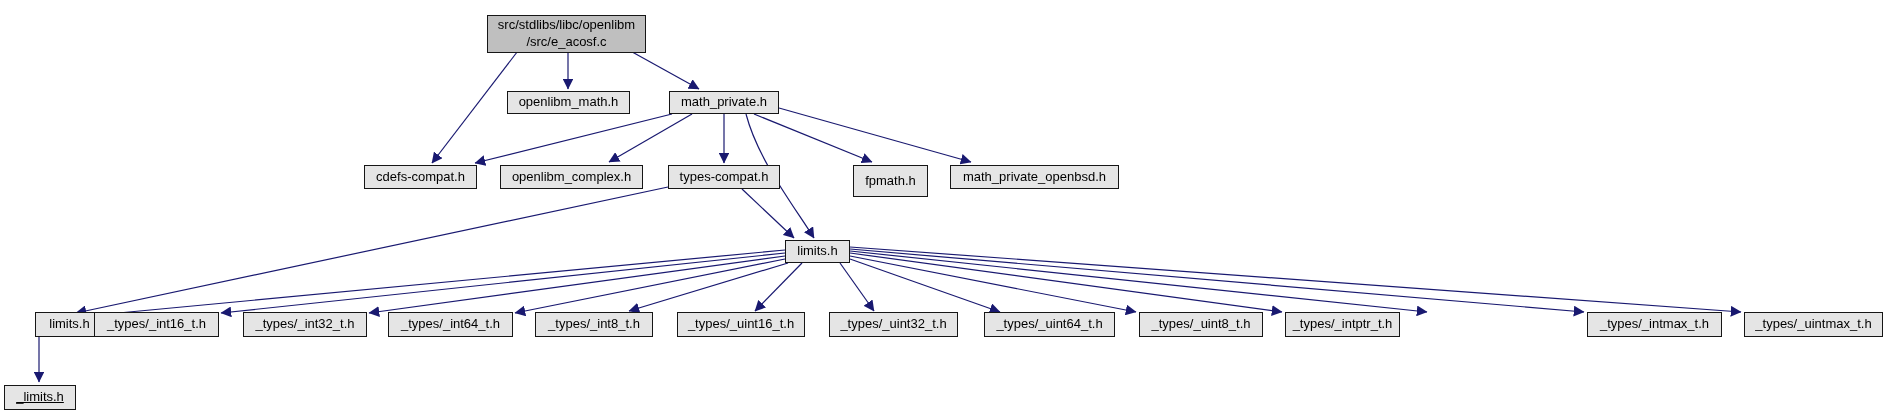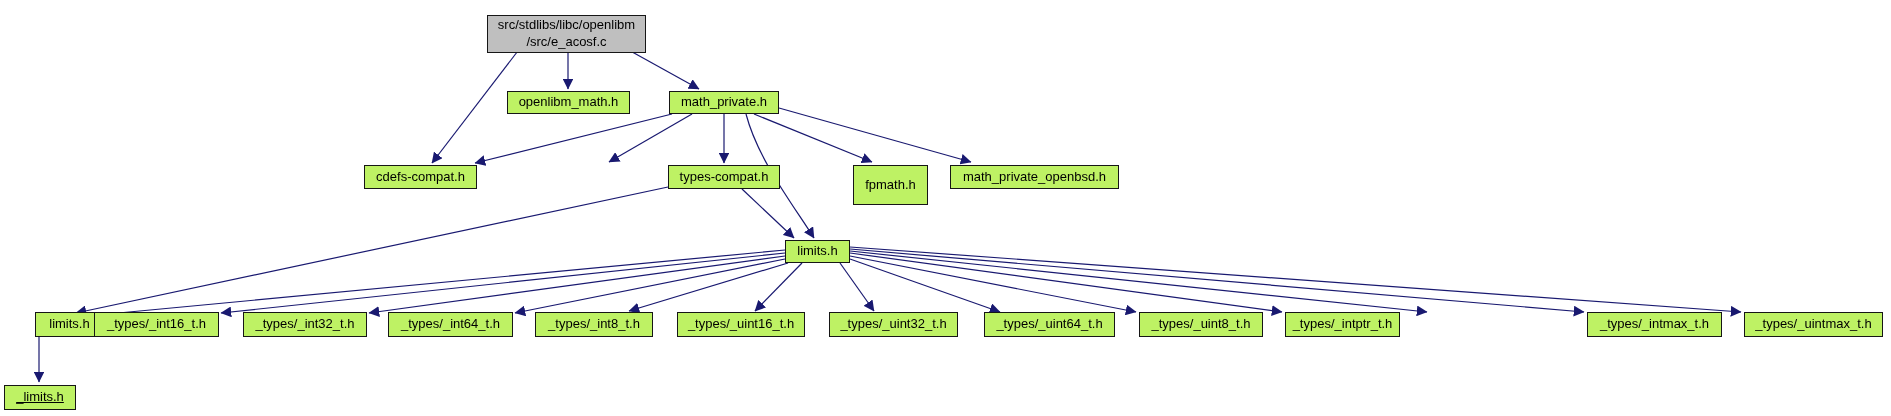--- a/index.html
+++ b/index.html
@@ -9,36 +9,36 @@
     background:#ffffff;
     font-family:"Liberation Sans", sans-serif;
     overflow:hidden;
   }
   svg.edges{position:absolute;left:0;top:0;width:1891px;height:416px;}
   .edge{stroke:#191970;stroke-width:1.2;fill:none;}
   .node{
     position:absolute;
     box-sizing:border-box;
     border:1px solid #161616;
-    background:#bef264;
+    background:#e5e5e5;
     color:#000000;
     display:flex;align-items:center;justify-content:center;
     font-size:13px;line-height:1.3;
     text-align:center;white-space:pre-line;
     cursor:pointer;
   }
   .node.root{background:#bfbfbf;border-width:1.4px;cursor:default;margin-top:10px;}
   
   #n-root{left:487px;top:5px;width:159px;height:38px;}
   #n-openlibm-math{left:507px;top:91px;width:123px;height:23px;}
   #n-math-private{left:669px;top:91px;width:110px;height:23px;}
   #n-cdefs-compat{left:364px;top:165px;width:113px;height:24px;}
   #n-openlibm-complex{left:500px;top:165px;width:143px;height:24px;}
   #n-types-compat{left:668px;top:165px;width:112px;height:24px;}
-  #n-fpmath{left:853px;top:165px;width:75px;height:40px;}
+  #n-fpmath{left:853px;top:165px;width:75px;height:32px;}
   #n-math-private-openbsd{left:950px;top:165px;width:169px;height:24px;}
   #n-stdint{left:785px;top:240px;width:65px;height:23px;}
   #n-limits{left:3px;top:312px;width:69px;height:25px;margin-left:32px;}
   #n-int16{left:94px;top:312px;width:125px;height:25px;}
   #n-int32{left:243px;top:312px;width:124px;height:25px;}
   #n-int64{left:388px;top:312px;width:125px;height:25px;}
   #n-int8{left:535px;top:312px;width:118px;height:25px;}
   #n-uint16{left:677px;top:312px;width:128px;height:25px;}
   #n-uint32{left:829px;top:312px;width:129px;height:25px;}
   #n-uint64{left:984px;top:312px;width:131px;height:25px;}
@@ -93,20 +93,21 @@
     <path class="edge" marker-end="url(#arrow)" d="M39,337 L39,382"></path>
   </svg>
 
   <div class="node root" id="n-root">src/stdlibs/libc/openlibm
 /src/e_acosf.c</div>
 
   <div class="node" id="n-openlibm-math">openlibm_math.h</div>
   <div class="node" id="n-math-private">math_private.h</div>
 
   <div class="node" id="n-cdefs-compat">cdefs-compat.h</div>
+  <div class="node" id="n-openlibm-complex">openlibm_complex.h</div>
   <div class="node" id="n-types-compat">types-compat.h</div>
   <div class="node" id="n-fpmath">fpmath.h</div>
   <div class="node" id="n-math-private-openbsd">math_private_openbsd.h</div>
 
   <div class="node" id="n-stdint">limits.h</div>
 
   <div class="node" id="n-limits">limits.h</div>
   <div class="node" id="n-int16">_types/_int16_t.h</div>
   <div class="node" id="n-int32">_types/_int32_t.h</div>
   <div class="node" id="n-int64">_types/_int64_t.h</div>

